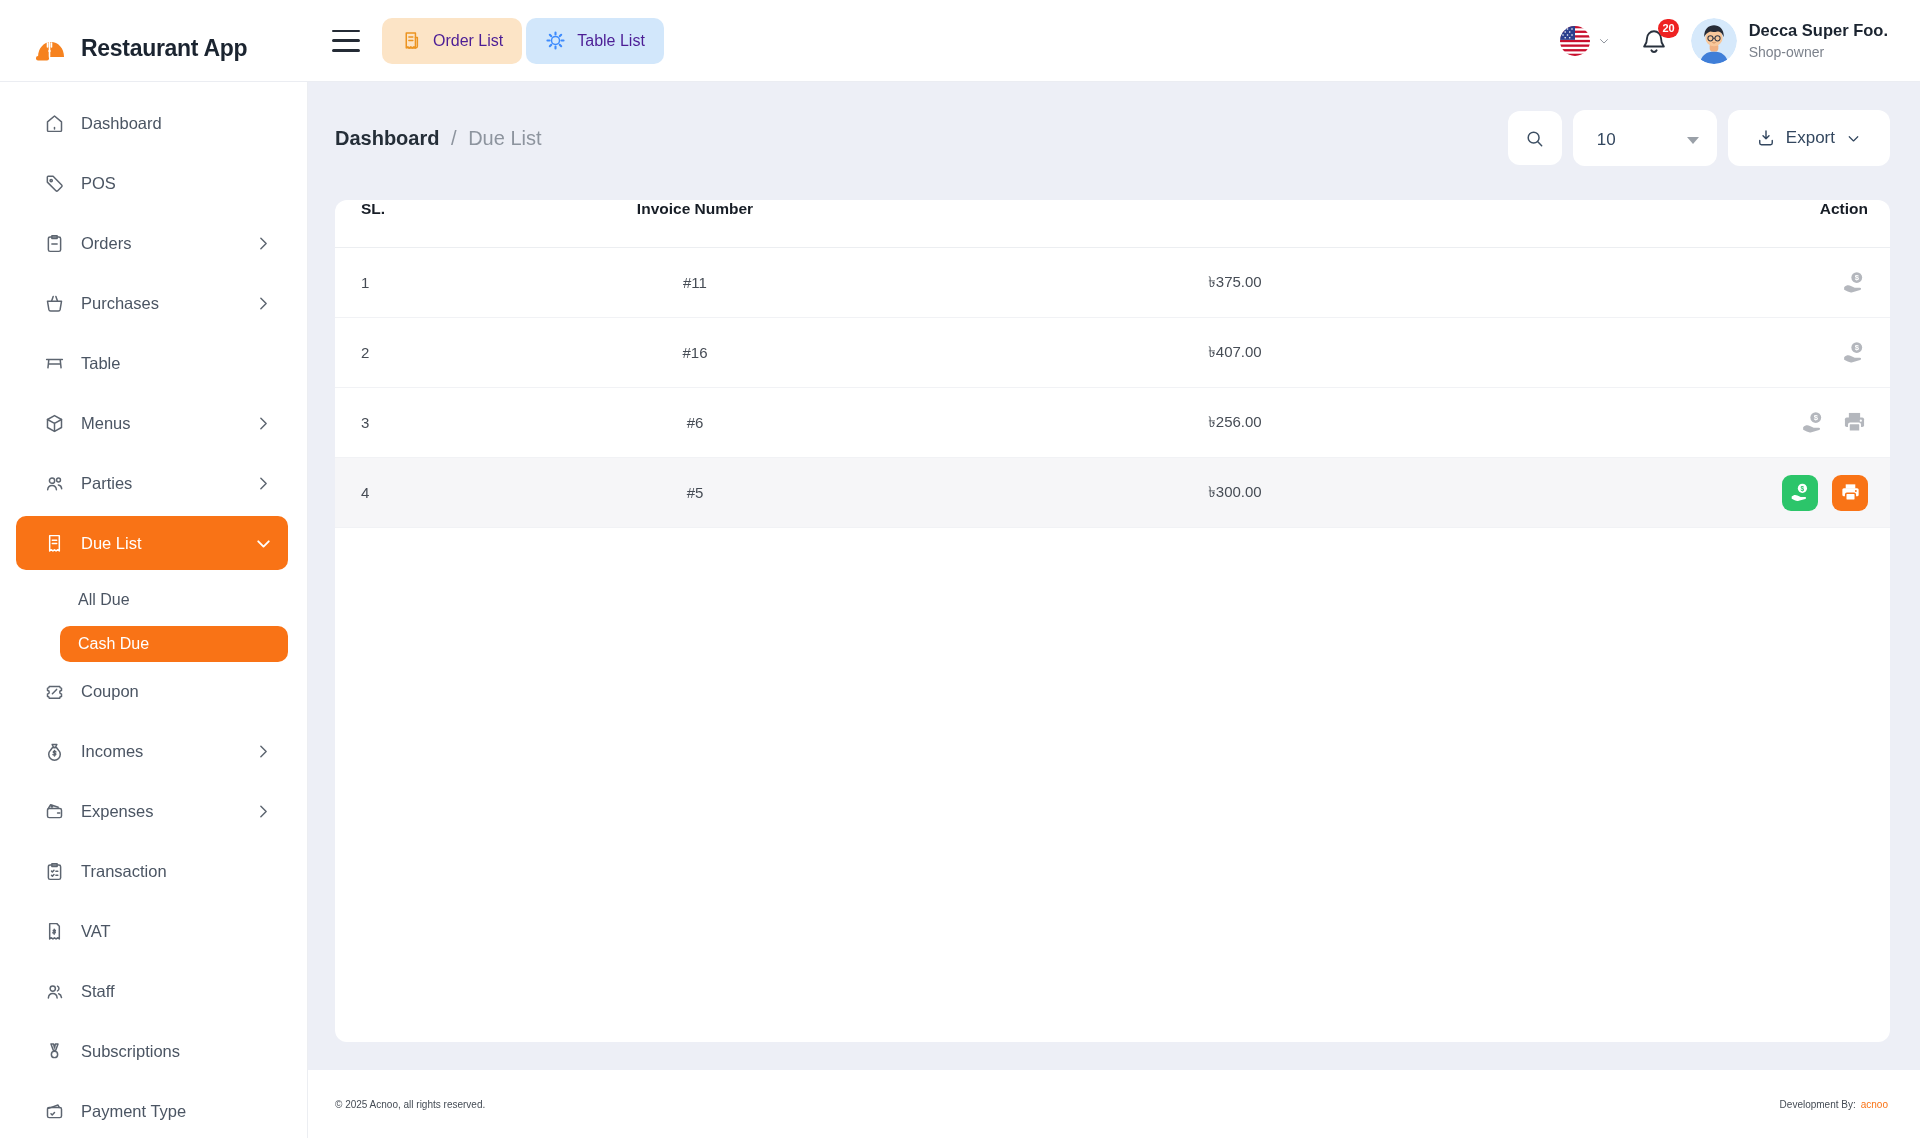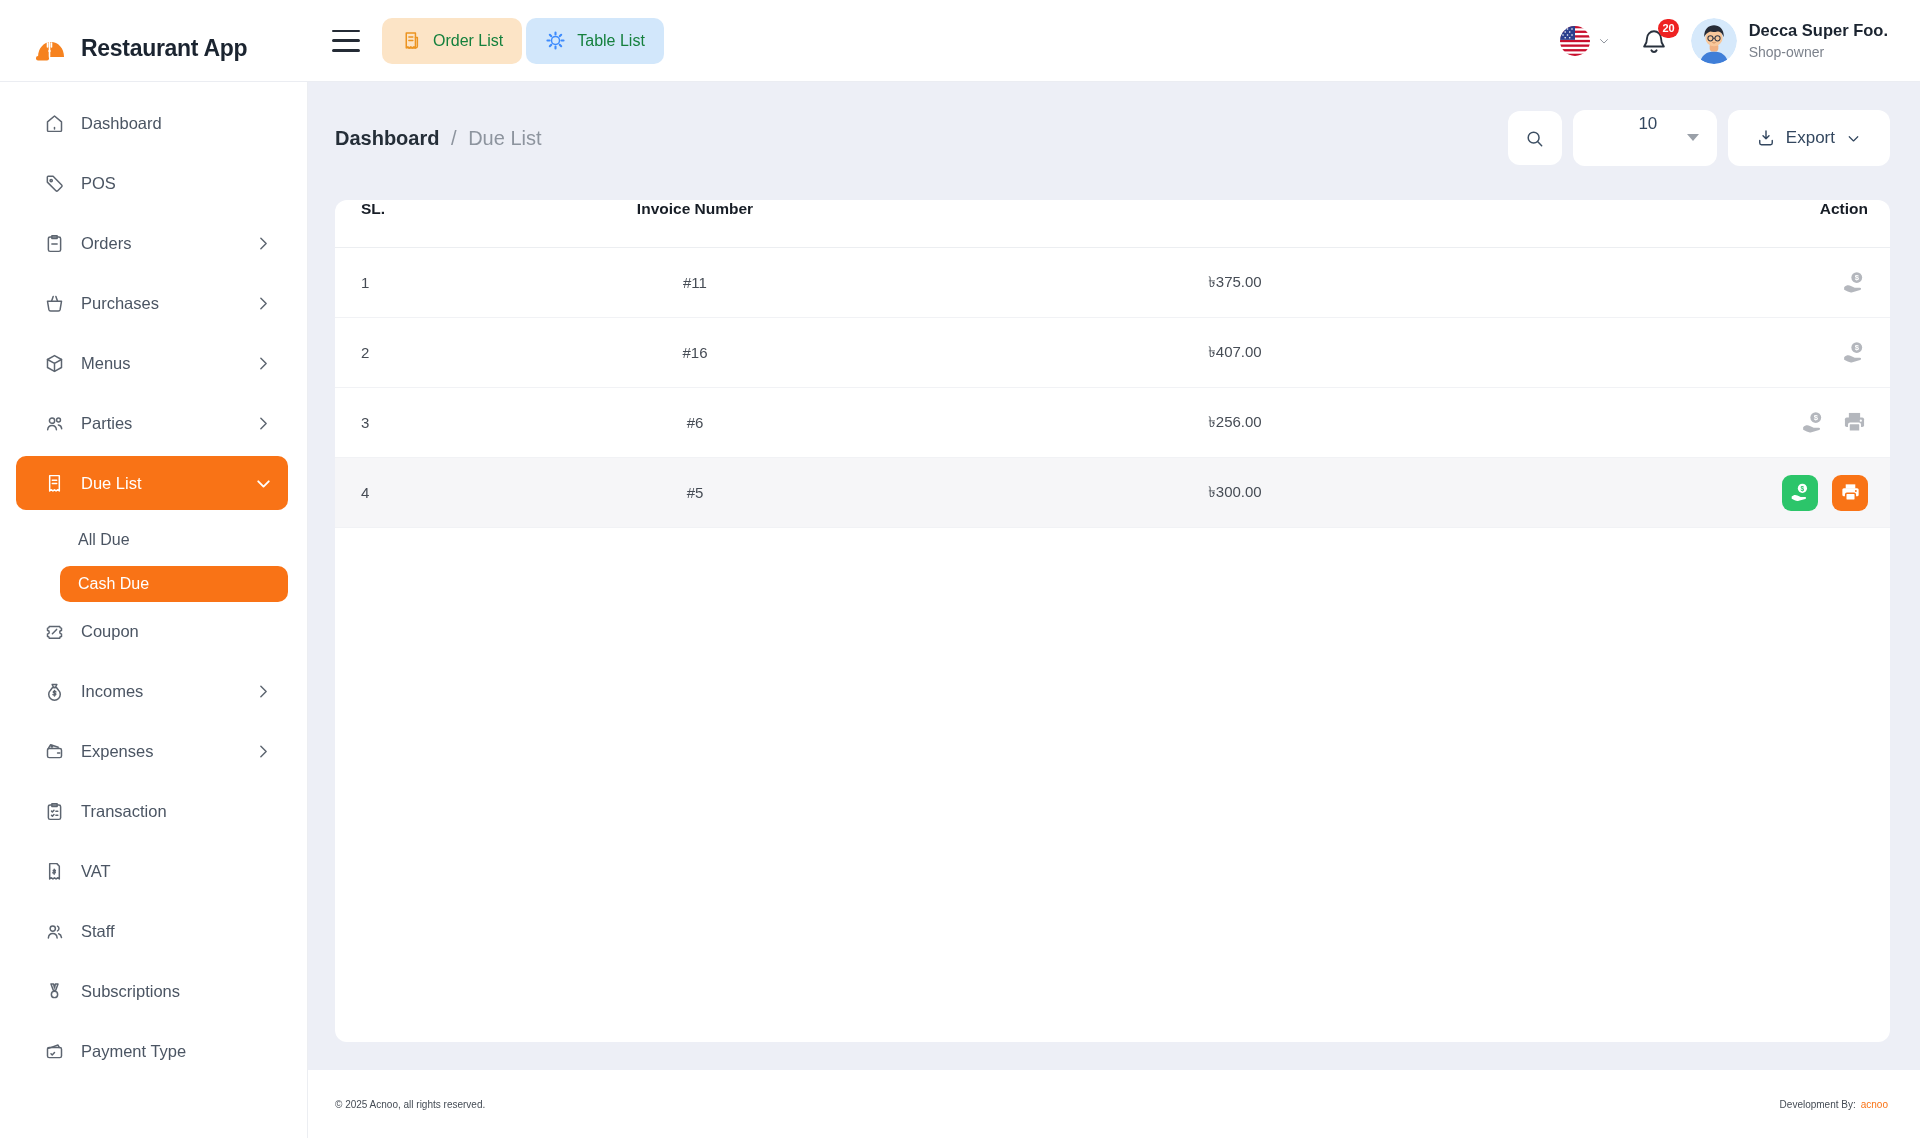--- a/index.html
+++ b/index.html
@@ -9,21 +9,21 @@
 
   
   .topbar { flex:0 0 82px; display:flex; align-items:center; background:#fff;
     border-bottom:1px solid #ebedf2; }
   .brand { width:308px; flex:0 0 308px; display:flex; align-items:center; gap:11px; padding-left:32px;margin-top:16px; }
   .brand-text { font-size:23px; font-weight:800; color:#1b2430; letter-spacing:-.3px; }
   .hamburger { margin-left:24px; width:28px; height:22px; display:flex; flex-direction:column;
     justify-content:space-between; cursor:pointer; }
   .hamburger span { height:2.6px; background:#242b35; border-radius:2px; }
   .topnav-btn { height:46px; border:none; border-radius:10px; display:flex; align-items:center;
-    gap:11px; padding:0 19px; font-size:16px; color:#15803d; font-weight:500; cursor:pointer;
+    gap:11px; padding:0 19px; font-size:16px; color:#4c1d95; font-weight:500; cursor:pointer;
     font-family:inherit; }
   .btn-order { margin-left:22px; background:#fce4c6; }
   .btn-table { margin-left:4px; background:#d2e7fb; }
   .top-right { margin-left:auto; display:flex; align-items:center; padding-right:32px; }
   .flag-wrap { display:flex; align-items:center; gap:7px; cursor:pointer; }
   .bell-wrap { position:relative; margin-left:28px; cursor:pointer; }
   .badge { position:absolute; top:-7px; right:-10px; min-width:19px; height:19px; border-radius:10px;
     background:#ee2222; color:#fff; font-size:11px; font-weight:700; display:flex;
     align-items:center; justify-content:center; padding:0 4px; }
   .avatar { margin-left:22px; width:46px; height:46px; border-radius:50%; overflow:hidden; cursor:pointer; }
@@ -54,21 +54,21 @@
     padding:0 30px 0 27px; min-width:0; }
   .page-head { margin-top:28px; height:56px; display:flex; align-items:center; justify-content:space-between; }
   .breadcrumb { font-size:20px; }
   .bc-root { color:#252e38; font-weight:700; cursor:pointer; }
   .bc-sep { color:#8d949e; font-weight:400; margin:0 6px; }
   .bc-cur { color:#8d949e; font-weight:500; }
   .tools { display:flex; align-items:center; gap:11px; }
   .tool-search { width:54px; height:54px; background:#fff; border:none; border-radius:12px;
     display:flex; align-items:center; justify-content:center; cursor:pointer; color:#3d4f63; }
   .tool-select { width:144px; height:56px; background:#fff; border-radius:12px; display:flex;
-    align-items:center; padding:4px 18px 0 24px; cursor:pointer; color:#33475f; font-size:17px;flex-direction:column; }
+    align-items:center; padding:4px 18px 0 24px; cursor:pointer; color:#33475f; font-size:17px; }
   .caret { margin-left:auto; width:0; height:0; border-left:6px solid transparent;
     border-right:6px solid transparent; border-top:7px solid #9aa0a8; }
   .tool-export { height:56px; background:#fff; border:none; border-radius:12px; display:flex;
     align-items:center; gap:10px; padding:0 28px; font-size:17px; color:#33475f; font-weight:500;
     cursor:pointer; font-family:inherit; }
 
   
   .card { margin-top:34px; height:842px; background:#fff; border-radius:12px; overflow:hidden; }
   .thead { height:48px; display:flex; align-items:flex-start; border-bottom:1px solid #eceef1;
     font-size:15.5px; font-weight:700; color:#171d26; }
@@ -268,20 +268,26 @@
             <path d="M8.6 9.5 10.5 4m5 5.5L13.6 4"></path>
           </svg>
         <span>Purchases</span>
         <span class="chev">
             <svg width="16" height="16" viewBox="0 0 24 24" class="mi">
               <path d="m9 6 6 6-6 6"></path>
             </svg>
           </span>
       </div>
 
+      <div class="s-item">
+        <svg class="mi" viewBox="0 0 24 24">
+            <path d="M3 7.5h18M5.5 7.5 4.5 17m14-9.5 1 9.5M6.3 12.5h11.4"></path>
+          </svg>
+        <span>Table</span>
+      </div>
 
       <div class="s-item">
         <svg class="mi" viewBox="0 0 24 24">
             <path d="m12 3 8 4.4v9.2L12 21l-8-4.4V7.4z"></path>
             <path d="m4 7.4 8 4.4 8-4.4M12 11.8V21"></path>
           </svg>
         <span>Menus</span>
         <span class="chev">
             <svg width="16" height="16" viewBox="0 0 24 24" class="mi">
               <path d="m9 6 6 6-6 6"></path>

